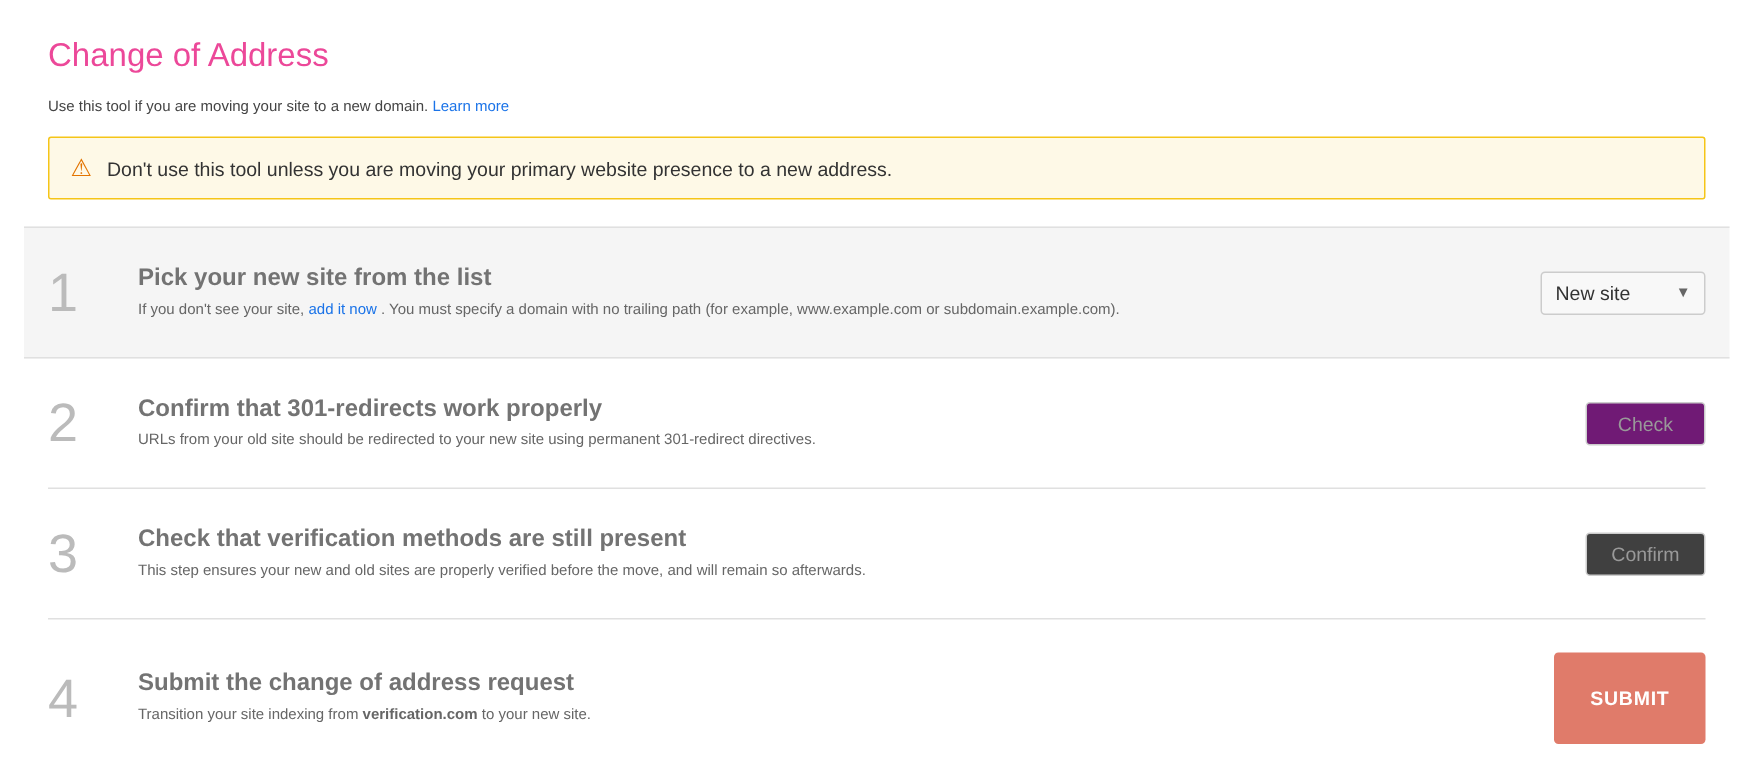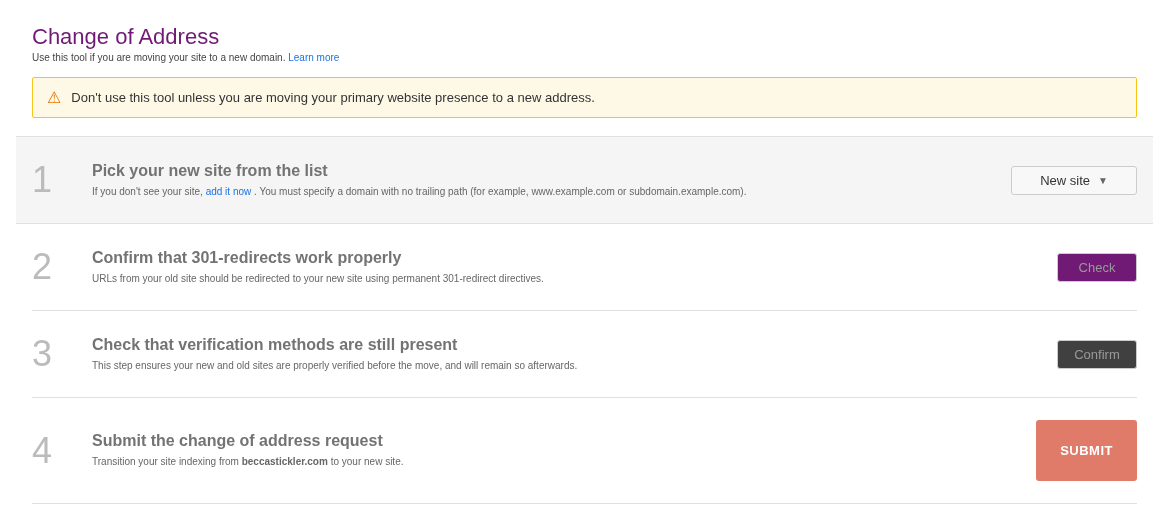--- a/index.html
+++ b/index.html
@@ -8,22 +8,22 @@
       font-size: 13px;
       color: #222;
       background: #fff;
       padding: 24px 32px;
       width: 1169px;
       min-height: 515px;
     }
     h1 {
       font-size: 22px;
       font-weight: normal;
-      color: #701a75;
-      margin-bottom: 2px;
+      color: #ec4899;
+      margin-bottom: 16px;
     }
     .subtitle {
       font-size: 10px;
       color: #444;
       margin-bottom: 14px;
     }
     .subtitle a {
       color: #1a73e8;
       text-decoration: none;
     }
@@ -93,21 +93,21 @@
     .step-action {
       margin-left: 20px;
       flex-shrink: 0;
     }
     .btn-dropdown {
       display: flex;
       align-items: center;
       border: 1px solid #ccc;
       background: #f8f8f8;
       border-radius: 3px;
-      padding: 6px 28px;
+      padding: 6px 9px;
       font-size: 13px;
       color: #333;
       cursor: pointer;
       min-width: 110px;
       justify-content: space-between;
     }
     .btn-dropdown .chevron {
       margin-left: 8px;
       font-size: 10px;
       color: #666;
@@ -206,21 +206,21 @@
       <button class="btn-confirm">Confirm</button>
     </div>
   </div>
 
   <div class="step">
     <div class="step-number">4</div>
     <div class="step-content">
       <div class="step-title">Submit the change of address request</div>
       <div class="step-desc">
         <span>Transition your site indexing from</span>
-        <strong>beccastickler.com</strong>
+        <strong>verification.com</strong>
         <span>to your new site.</span>
       </div>
     </div>
     <div class="step-action">
       <button class="btn-submit">SUBMIT</button>
     </div>
   </div>
 
 </div>
 

